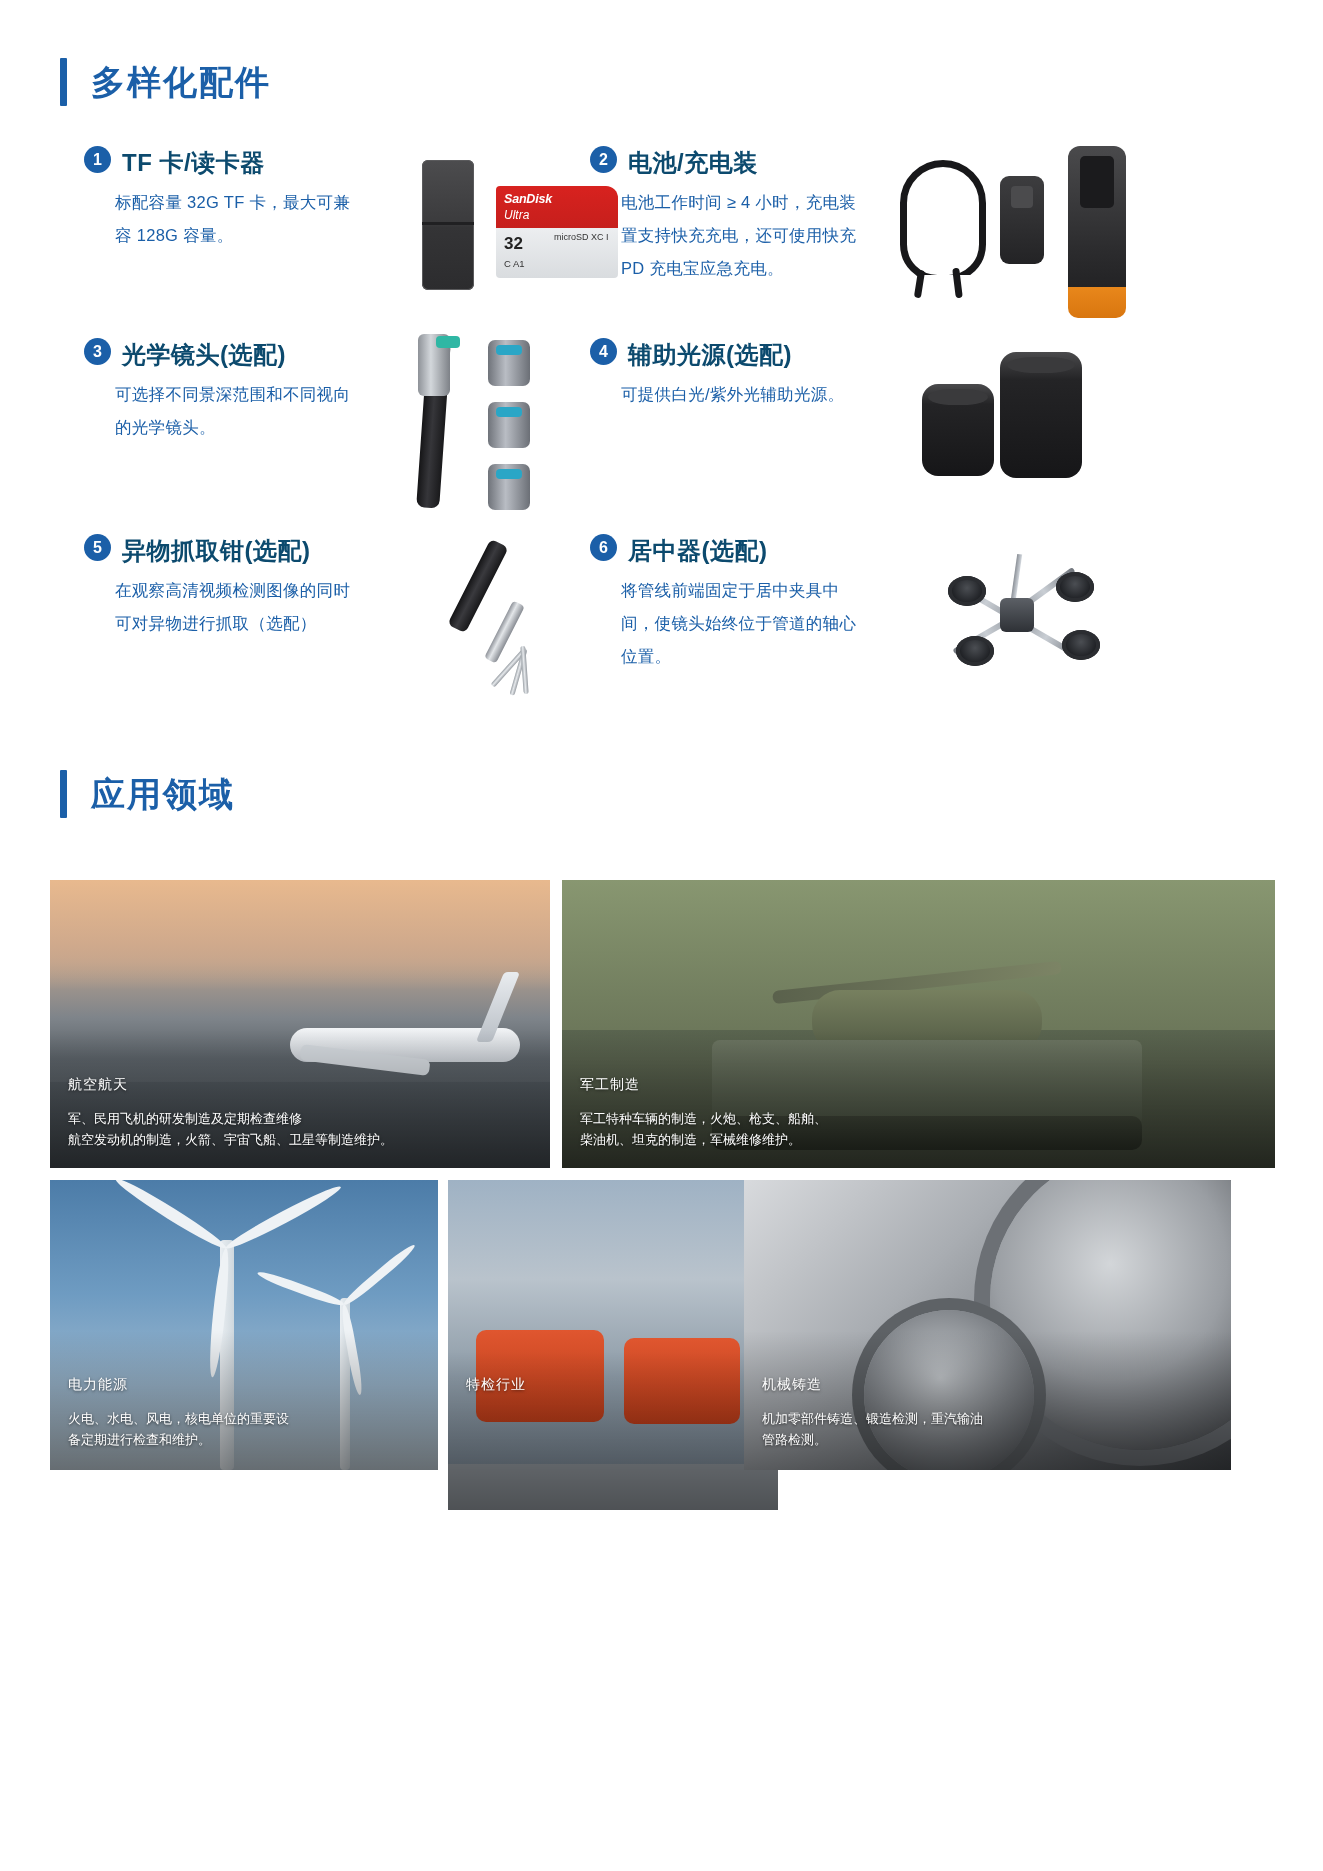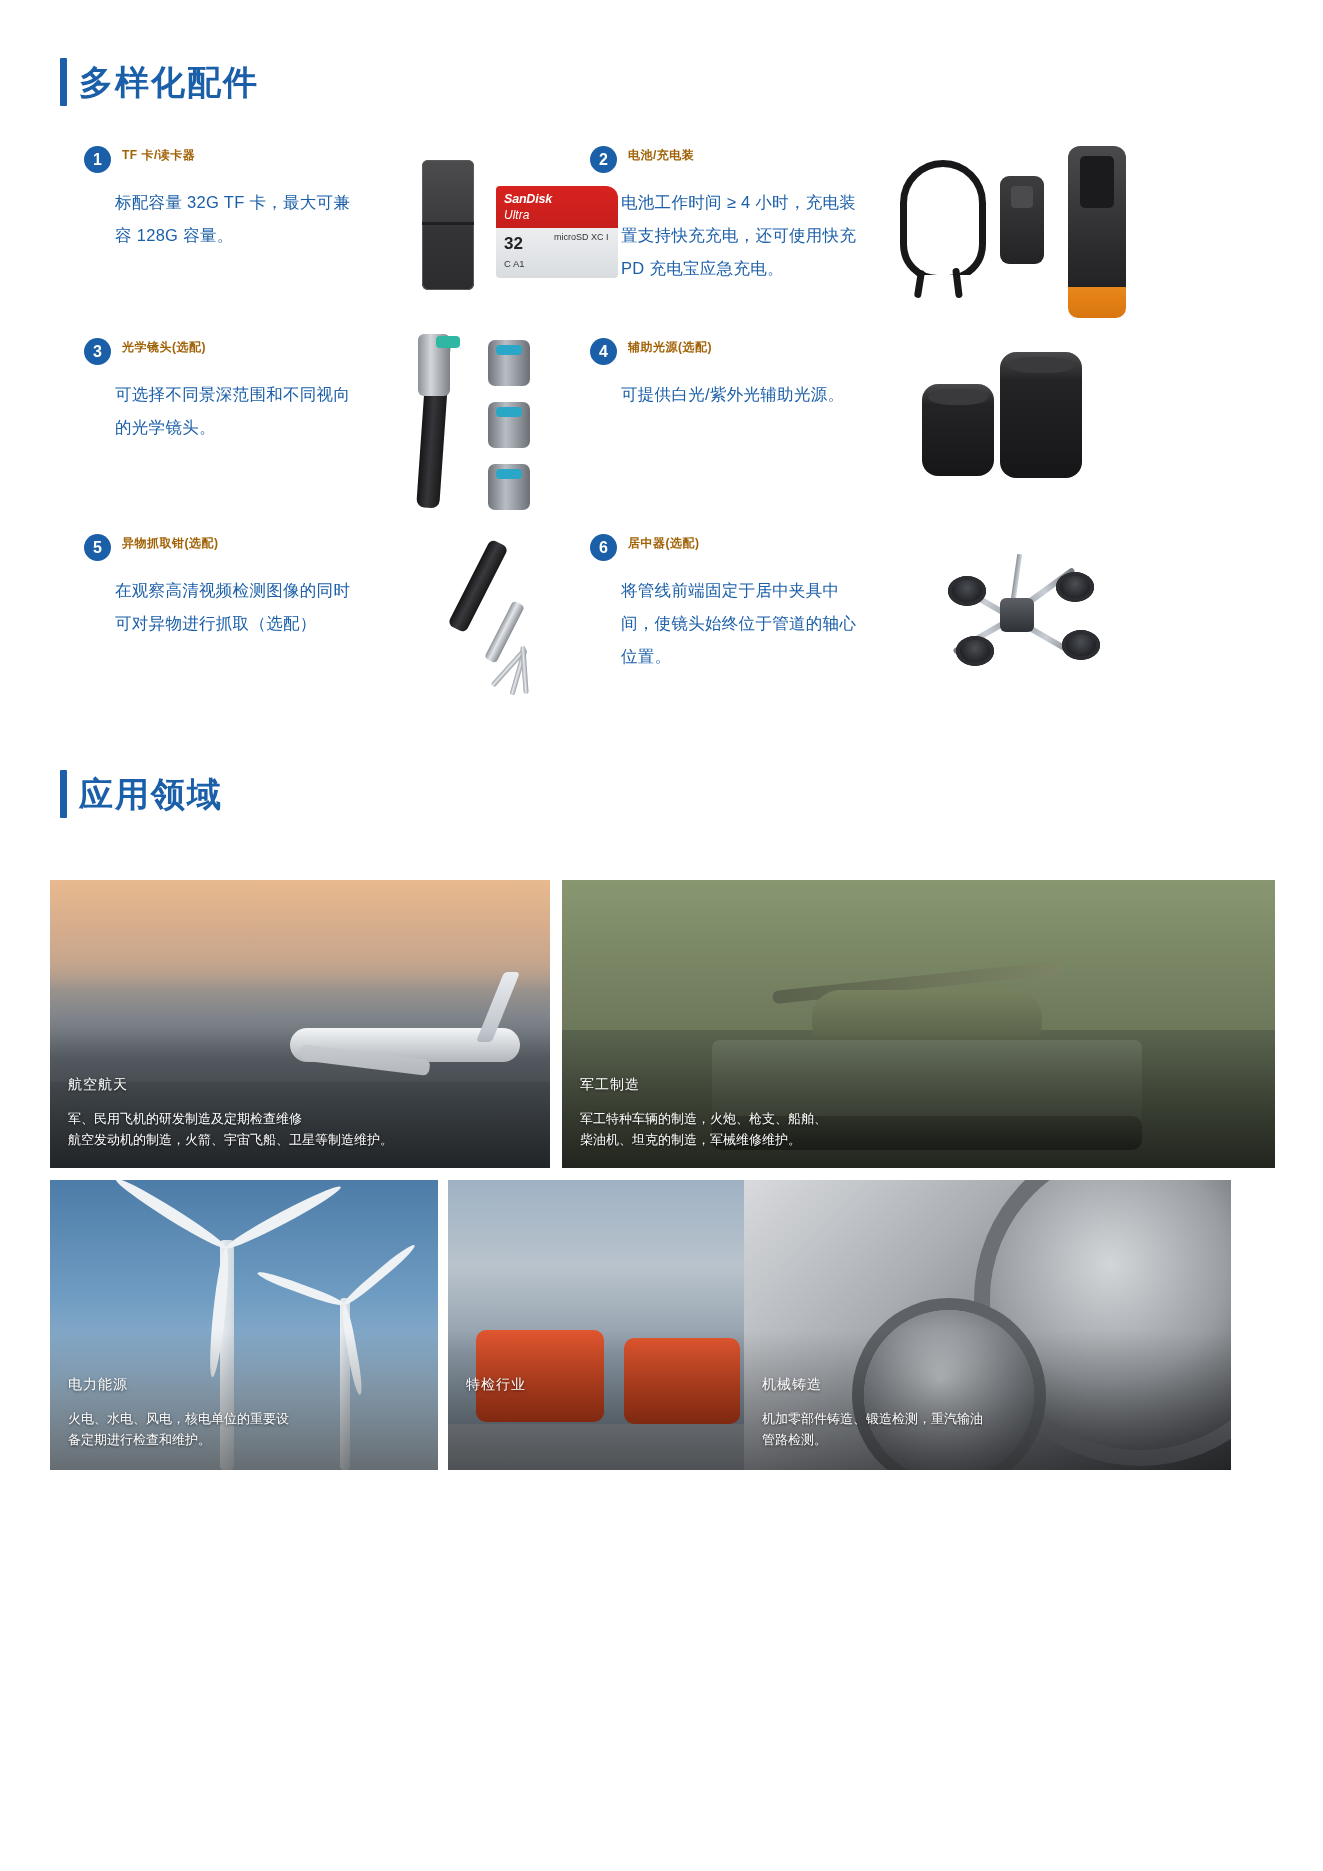--- a/index.html
+++ b/index.html
@@ -9,21 +9,21 @@
     background:#ffffff;
     font-family:"Liberation Sans","DejaVu Sans",sans-serif;
     color:#1f5f9e;
     position:relative;
     overflow:hidden;
   }
 
   
   .section-head {
     display:flex; align-items:center;
-    gap:12px;
+    gap:24px;
     justify-content:center;
   }
   .section-bar {
     width:7px; height:48px; background:#1b5fa8; border-radius:1px;
   }
   .section-title {
     font-size:34px; font-weight:bold; color:#1b5fa8;
     letter-spacing:2px; line-height:1;
   }
 
@@ -42,21 +42,21 @@
   .acc-num {
     position:absolute; left:24px; top:8px;
     width:27px; height:27px; border-radius:50%;
     background:#1b5fa8; color:#fff;
     font-size:16px; font-weight:bold;
     display:flex; align-items:center; justify-content:center;
     line-height:1;
   }
   .acc-title {
     position:absolute; left:62px; top:9px;
-    font-size:12px; font-weight:bold; color:#a16207;
+    font-size:24px; font-weight:bold; color:#0c4a6e;
     letter-spacing:.5px; white-space:nowrap;
   }
   .acc-desc {
     position:absolute; left:55px; top:48px; width:240px;
     font-size:16.5px; line-height:2.0; color:#1b5fa8;
     letter-spacing:.3px;
   }
   .acc-art {
     position:absolute; right:6px; top:0;
     width:250px; height:190px;
@@ -228,21 +228,21 @@
   #app-military { left:512px; top:0; width:713px; height:288px;
     background:linear-gradient(180deg,#6f7a64 0%,#5d6a53 38%,#57604c 62%,#3e4437 100%); }
   #app-military .app-title { top:196px; }
   #app-military .app-desc { top:228px; }
 
   
   #app-power { left:0; top:300px; width:388px; height:290px;
     background:linear-gradient(180deg,#4c7ca8 0%,#6f9cc2 40%,#9ab6cd 70%,#b9c6cf 100%); }
   #app-power .app-title { top:196px; }
   #app-power .app-desc { top:228px; }
-  #app-special { left:398px; top:300px; width:330px; height:290px;
+  #app-special { left:398px; top:300px; width:330px; height:330px;
     background:linear-gradient(180deg,#9fb2c4 0%,#b9c3cc 30%,#8c9aa6 60%,#6e7a86 100%); }
   #app-special .app-title { top:196px; }
   #app-special .app-desc { top:228px; }
   #app-machine { left:694px; top:300px; width:487px; height:290px;
     background:linear-gradient(135deg,#d8dadd 0%,#a9adb2 35%,#74787d 65%,#3f4246 100%); }
   #app-machine .app-title { top:196px; }
   #app-machine .app-desc { top:228px; }
 
   
   .deco { position:absolute; pointer-events:none; }

